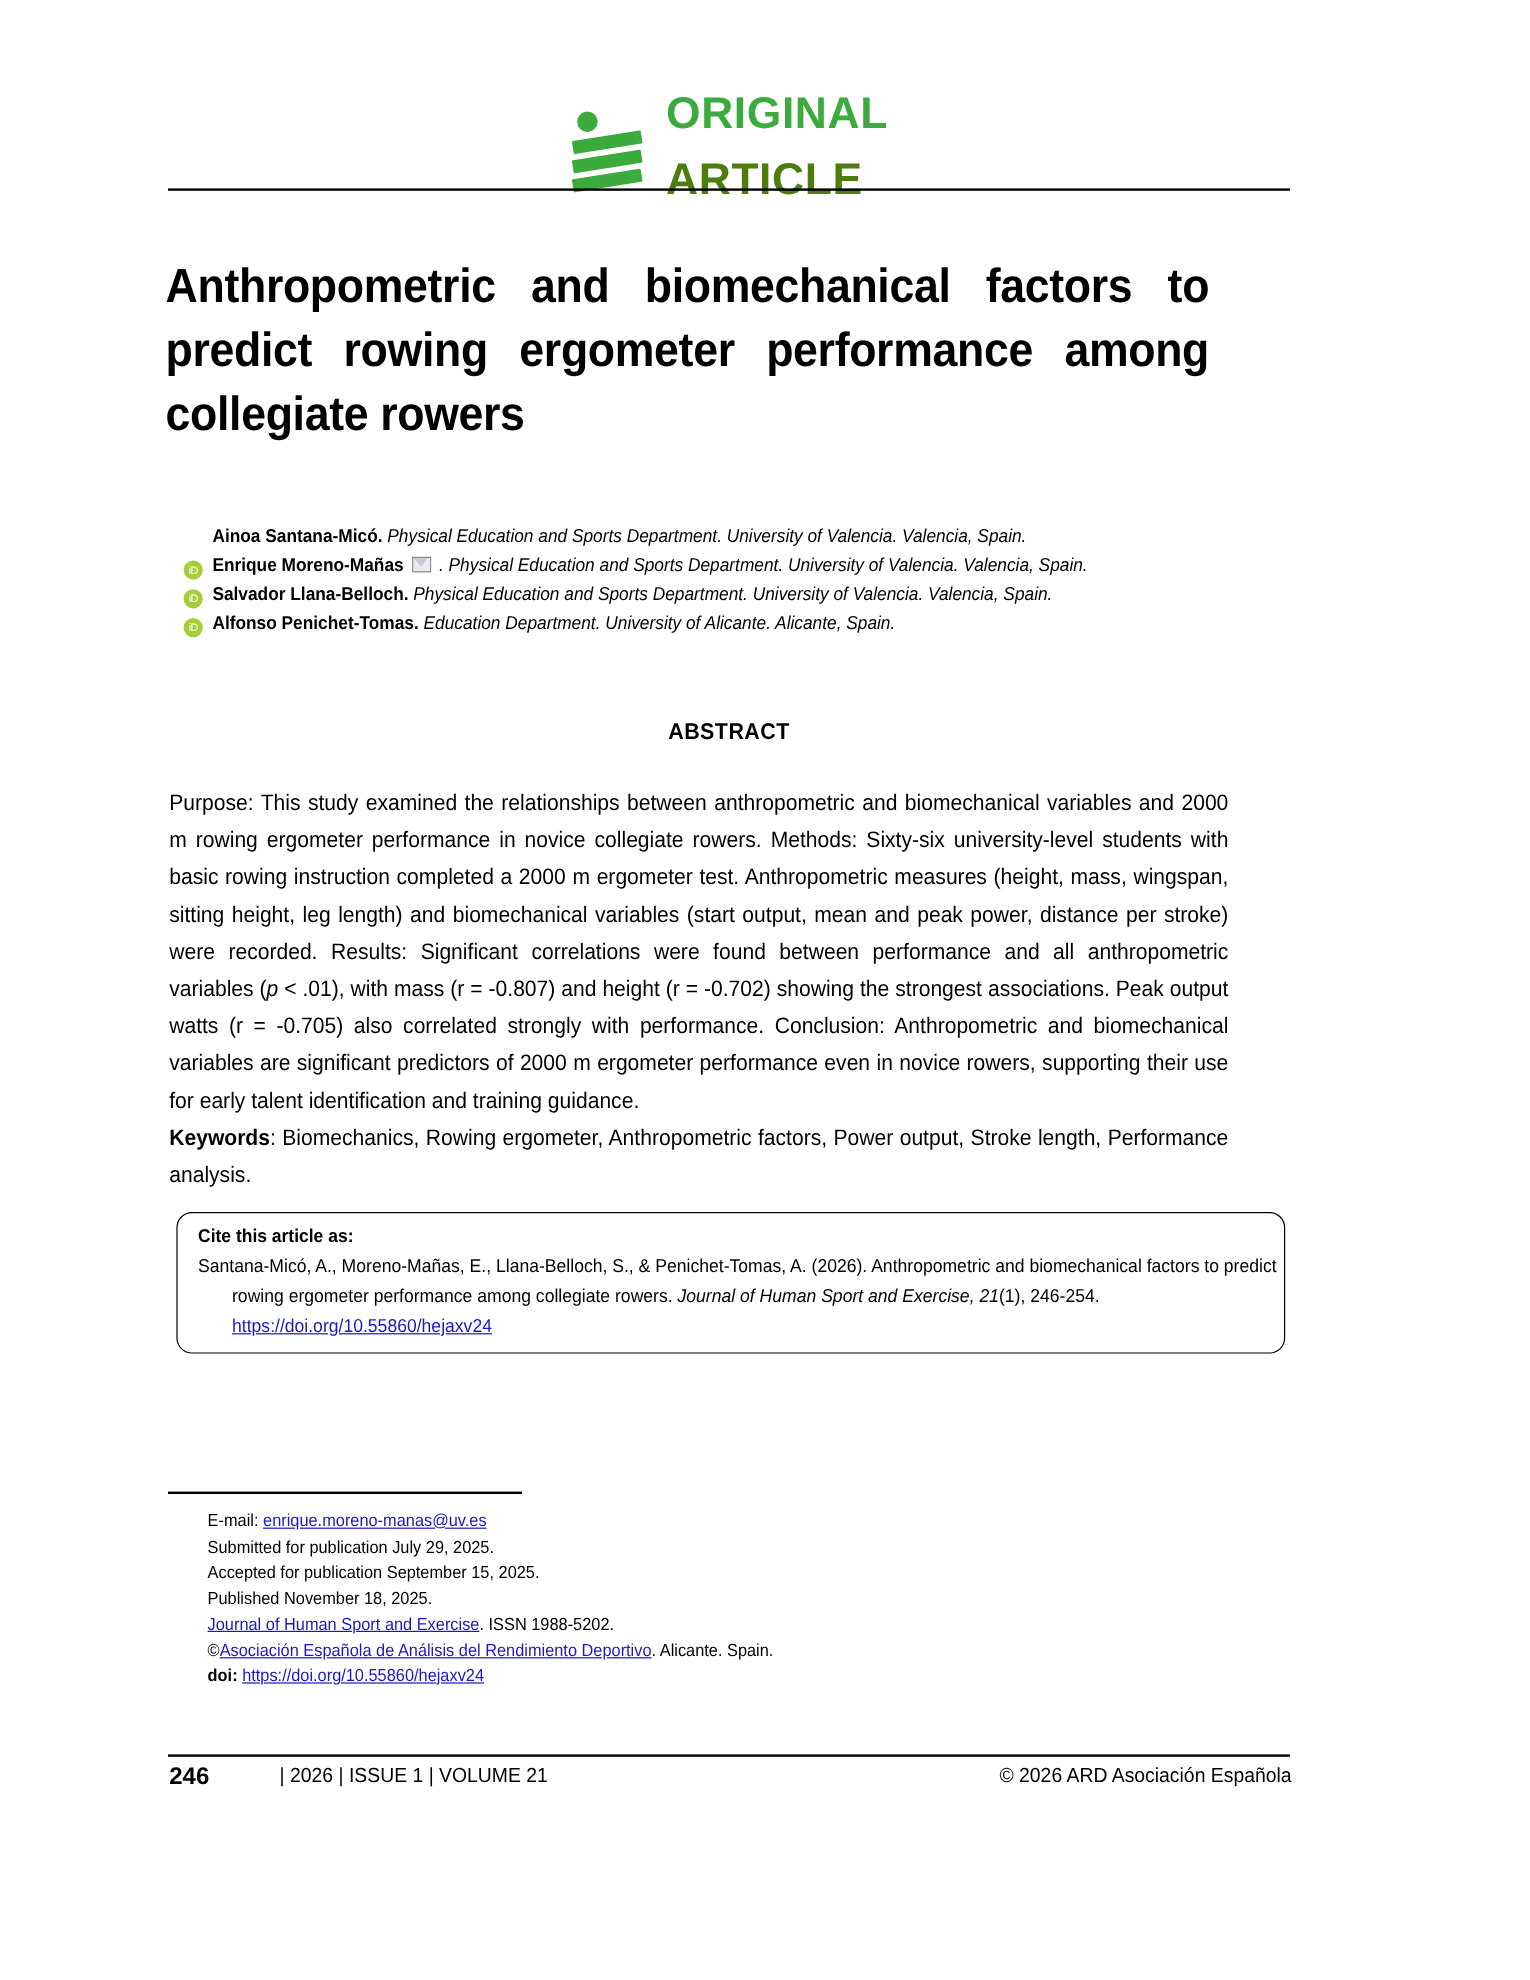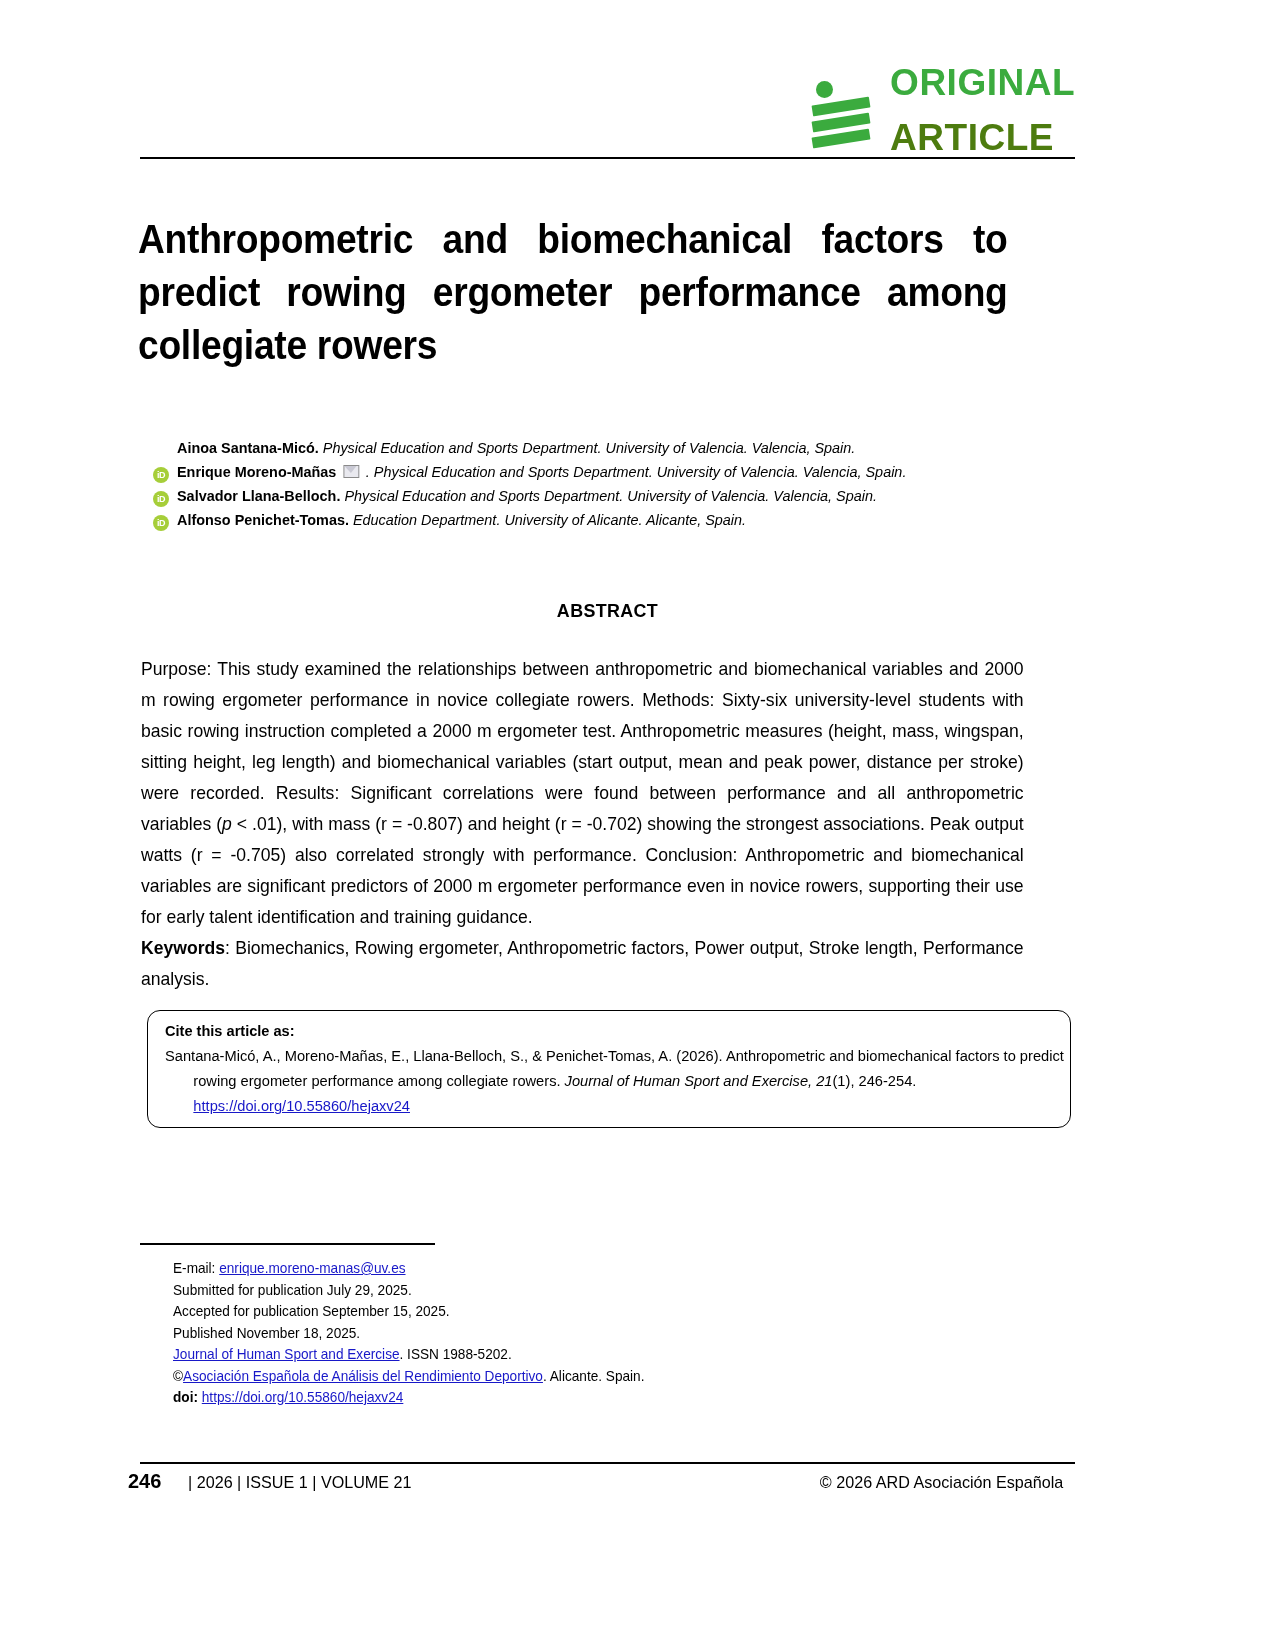--- a/index.html
+++ b/index.html
@@ -19,26 +19,26 @@
     position: absolute;
     left: 0; top: 0;
     width: 1275px;
     height: 1650px;
   }
 
   
   .masthead {
     position: absolute;
     left: 140px;
-    top: 62px;
+    top: 74px;
     width: 935px;
     height: 95px;
     display: flex;
     align-items: center;
-    justify-content: flex-end;
+    justify-content: center;
   }
   .masthead-inner {
     display: flex;
     align-items: center;
     gap: 18px;
   }
   .logo-mark {
     width: 62px;
     height: 62px;
     position: relative;
@@ -126,21 +126,21 @@
     justify-content: center;
     align-self: center;
   }
   .orcid {
     width: 16px;
     height: 16px;
     border-radius: 50%;
     background: #a6ce39;
     color: #ffffff;
     font-size: 9px;
-    font-weight: bold;
+    font-weight: normal;
     line-height: 16px;
     text-align: center;
     font-family: "Liberation Sans", sans-serif;
     letter-spacing: -0.5px;
   }
   .author-text {
     font-size: 15.5px;
     white-space: nowrap;
     transform: scaleX(0.93);
     transform-origin: left center;
@@ -297,26 +297,27 @@
   .footer-rule {
     position: absolute;
     left: 140px;
     top: 1462px;
     width: 935px;
     height: 2px;
     background: #000000;
   }
   .footer {
     position: absolute;
-    left: 128px;
+    left: 141px;
     top: 1470px;
     width: 935px;
     display: flex;
-    align-items: flex-end;
+    align-items: flex-start;
     font-size: 17px;
+    gap: 32px;
   }
   .footer-pageno {
     font-weight: bold;
     font-size: 20px;
     width: 60px;
   }
   .footer-issue {
     flex: 1;
     transform: scaleX(0.95);
     transform-origin: left top;

